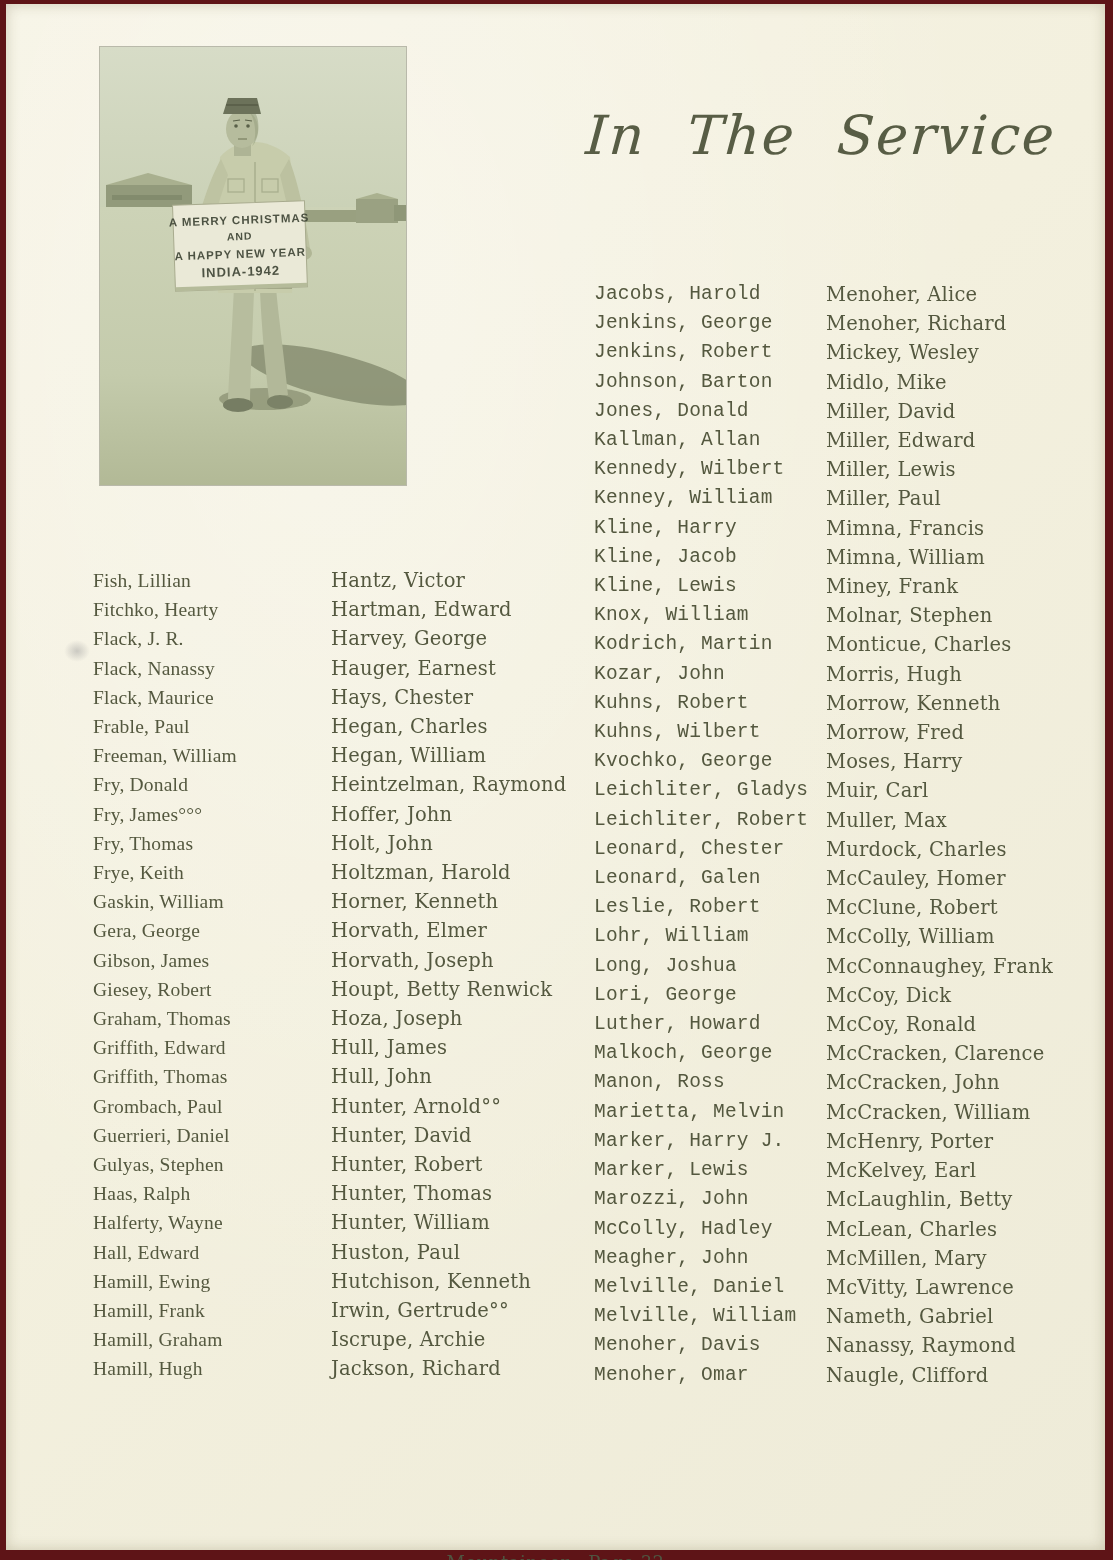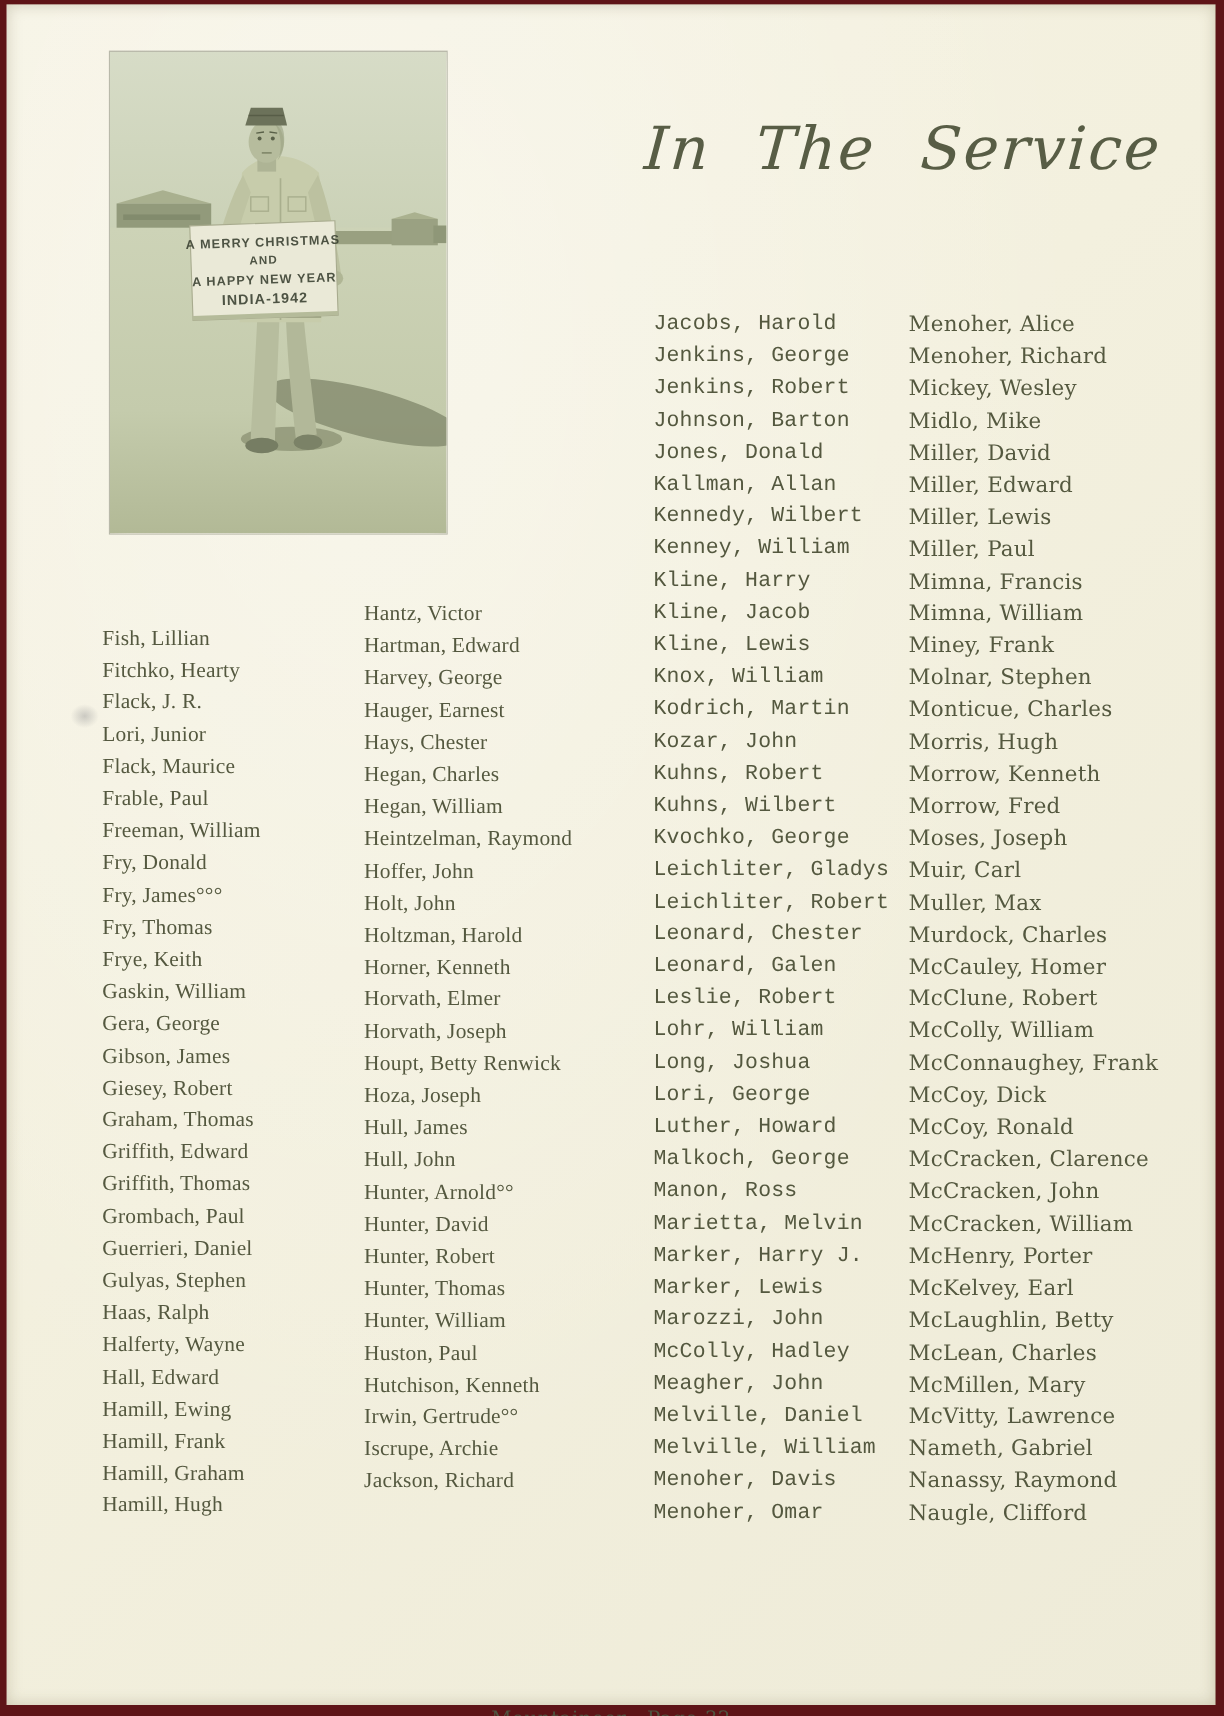--- a/index.html
+++ b/index.html
@@ -57,21 +57,21 @@
   .namecol{
     position:absolute;
     font-size:19.5px;
     letter-spacing:0.2px;
   }
   .namecol .name{
     line-height:29.2px;
     white-space:nowrap;
   }
   .col1{left:87px;top:562px;font-family:Liberation Serif, serif;}
-  .col2{left:325px;top:540px;font-family:Liberation Serif, serif;}
+  .col2{left:325px;top:562px;}
   .col3{left:588px;top:276px;font-family:Liberation Mono, monospace;}
   .col4{left:820px;top:276px;}
   .footer{
     position:absolute;left:0;top:1548px;width:100%;
     text-align:center;
     font-size:18px;
     letter-spacing:0.5px;
     color:#4f5440;
   }
   .smudge{
@@ -154,21 +154,21 @@
       </svg>
     </div>
 
 
     <div class="title">In The Service</div>
 
     <div class="namecol col1">
         <div class="name">Fish, Lillian</div>
         <div class="name">Fitchko, Hearty</div>
         <div class="name">Flack, J. R.</div>
-        <div class="name">Lori, Junior</div>
+        <div class="name">Flack, Nanassy</div>
         <div class="name">Flack, Maurice</div>
         <div class="name">Frable, Paul</div>
         <div class="name">Freeman, William</div>
         <div class="name">Fry, Donald</div>
         <div class="name">Fry, James°°°</div>
         <div class="name">Fry, Thomas</div>
         <div class="name">Frye, Keith</div>
         <div class="name">Gaskin, William</div>
         <div class="name">Gera, George</div>
         <div class="name">Gibson, James</div>
@@ -267,21 +267,21 @@
         <div class="name">Miller, Lewis</div>
         <div class="name">Miller, Paul</div>
         <div class="name">Mimna, Francis</div>
         <div class="name">Mimna, William</div>
         <div class="name">Miney, Frank</div>
         <div class="name">Molnar, Stephen</div>
         <div class="name">Monticue, Charles</div>
         <div class="name">Morris, Hugh</div>
         <div class="name">Morrow, Kenneth</div>
         <div class="name">Morrow, Fred</div>
-        <div class="name">Moses, Joseph</div>
+        <div class="name">Moses, Harry</div>
         <div class="name">Muir, Carl</div>
         <div class="name">Muller, Max</div>
         <div class="name">Murdock, Charles</div>
         <div class="name">McCauley, Homer</div>
         <div class="name">McClune, Robert</div>
         <div class="name">McColly, William</div>
         <div class="name">McConnaughey, Frank</div>
         <div class="name">McCoy, Dick</div>
         <div class="name">McCoy, Ronald</div>
         <div class="name">McCracken, Clarence</div>

